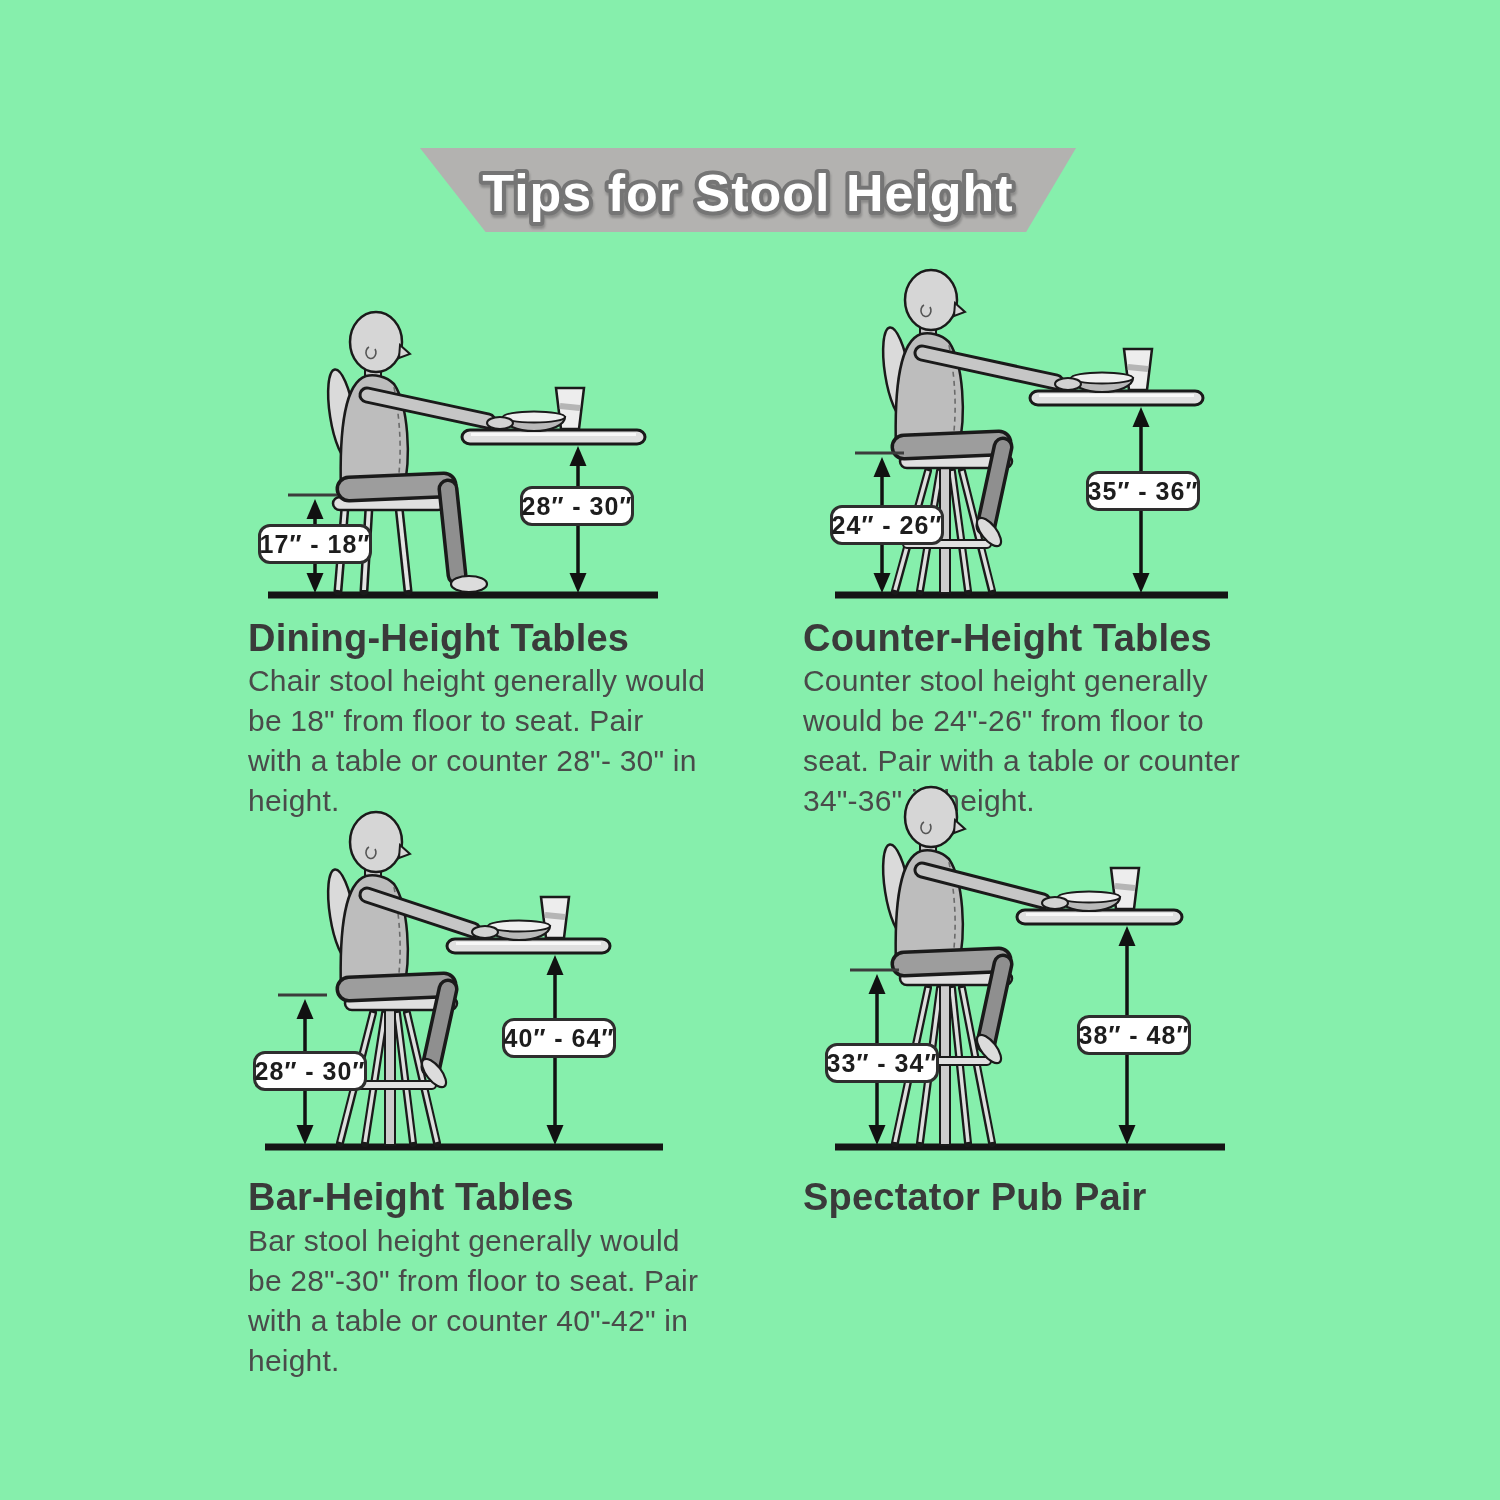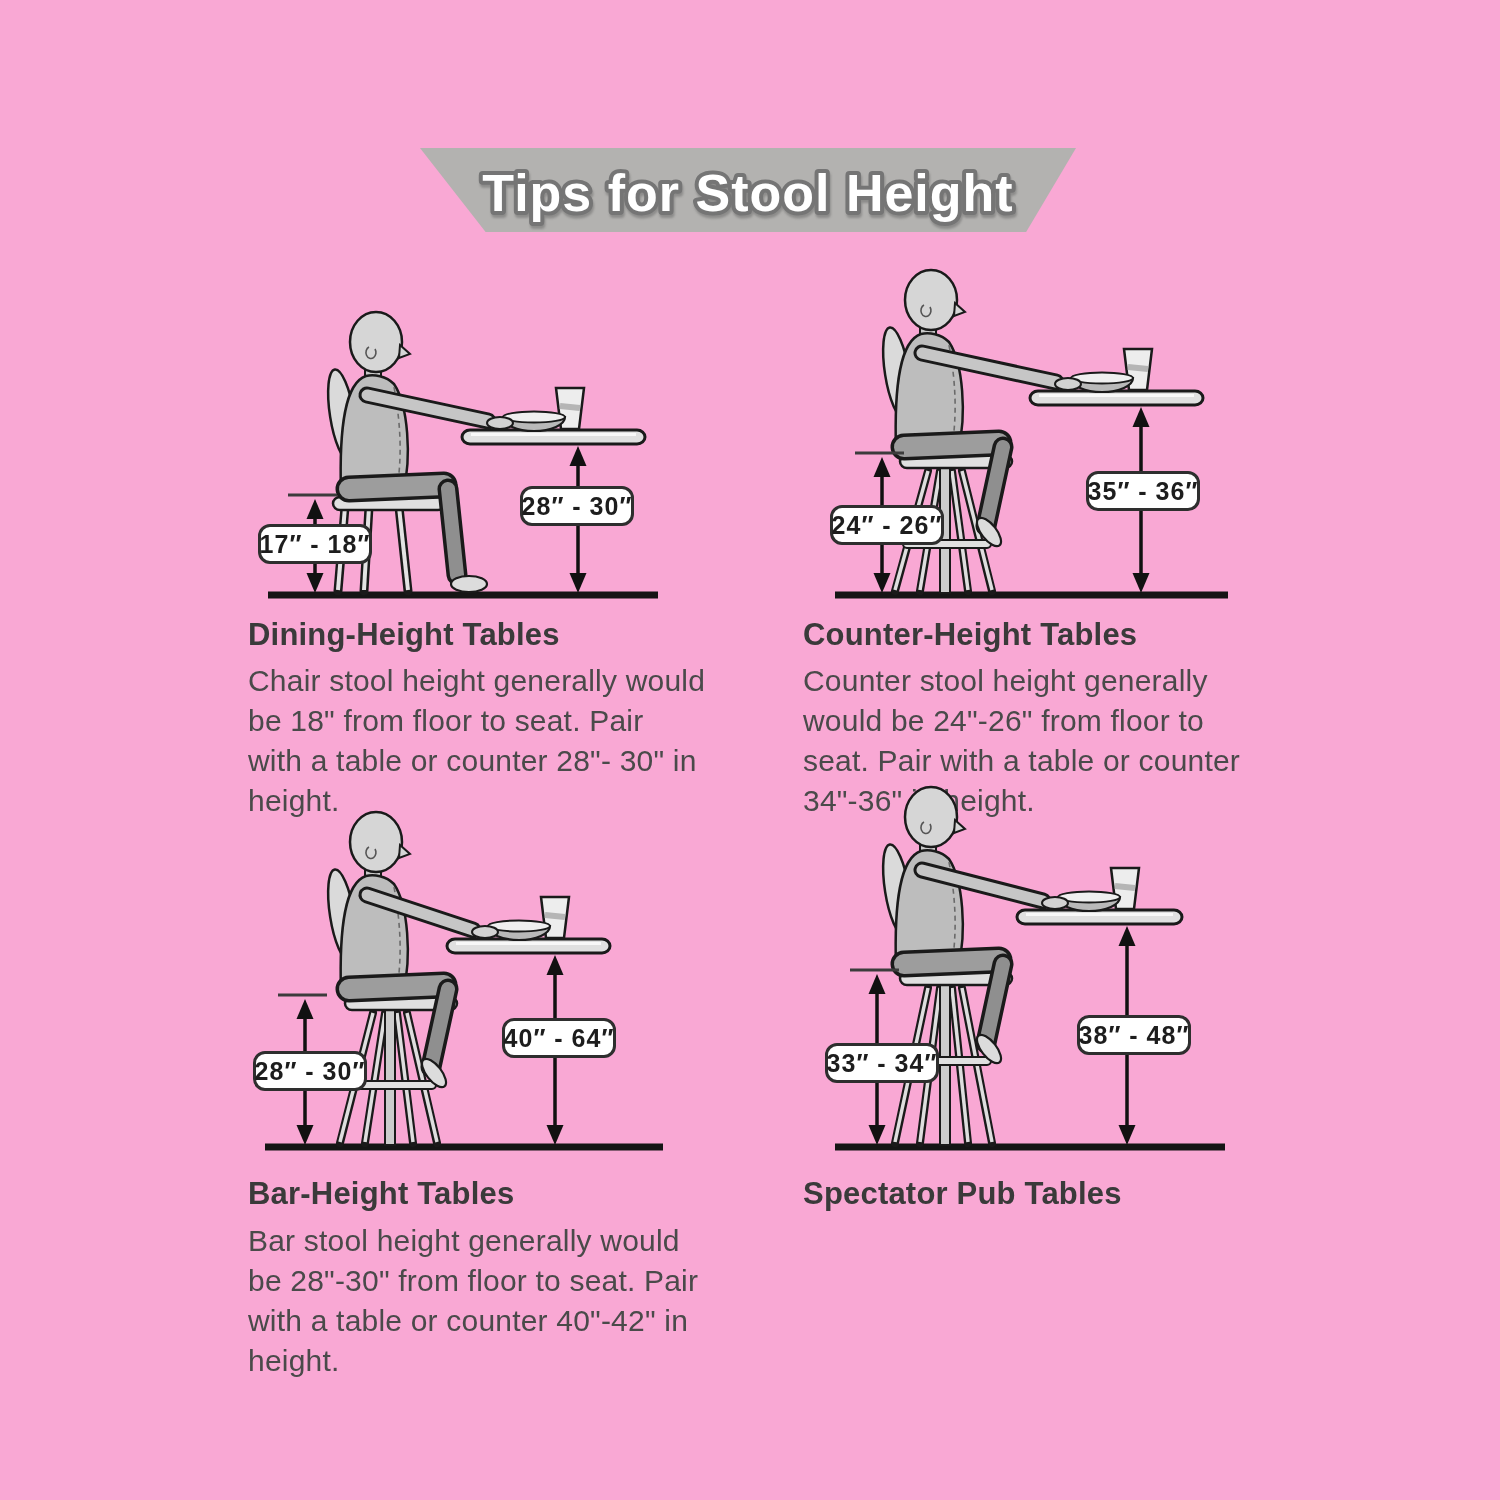--- a/index.html
+++ b/index.html
@@ -1,16 +1,16 @@
 <!DOCTYPE html>
 <html><head>
 <meta charset="utf-8">
 <style>
   html,body{margin:0;padding:0;background:#ffffff;}
-  #stage{position:relative;width:1500px;height:1500px;background:#f9a8d4;overflow:hidden;
+  #stage{position:relative;width:1500px;height:1500px;background:#86efac;overflow:hidden;
          font-family:"Liberation Sans",sans-serif;}
   
   .banner{position:absolute;left:420px;top:148px;width:656px;height:84px;
           background:#b3b2b0;
           clip-path:polygon(0 0,100% 0,92.4% 100%,10% 100%);}
   .banner-svg{position:absolute;left:420px;top:148px;width:656px;height:84px;overflow:visible;
               filter:drop-shadow(1px 3px 1px rgba(70,70,70,.35));}
   .banner-svg text{font-family:"Liberation Sans",sans-serif;font-weight:bold;font-size:52px;
                    letter-spacing:1px;fill:#ffffff;stroke:#757575;stroke-width:8px;
                    paint-order:stroke;stroke-linejoin:round;}
@@ -19,21 +19,21 @@
   #panel-dining   {left:245px;top:233px;}
   #panel-counter  {left:800px;top:233px;}
   #panel-bar      {left:245px;top:785px;}
   #panel-spect    {left:800px;top:785px;}
   .figure{position:absolute;left:0;top:0;width:460px;height:390px;overflow:visible;}
   .dim-label{position:absolute;box-sizing:border-box;width:114px;height:40px;
              background:#ffffff;border:3px solid #2e2e2e;border-radius:12px;
              display:flex;align-items:center;justify-content:center;
              font-weight:700;font-size:25px;letter-spacing:1px;color:#1d1d1d;
              font-family:"Liberation Sans",sans-serif;white-space:nowrap;}
-  .panel h2{position:absolute;left:3px;margin:0;font-weight:700;font-size:31px;
+  .panel h2{position:absolute;left:3px;margin:0;font-weight:700;font-size:38px;
             color:#3a3a3a;letter-spacing:.2px;white-space:nowrap;}
   .panel p{position:absolute;left:3px;margin:0;font-size:30px;line-height:40px;
            color:#4a4a4a;letter-spacing:.2px;}
   .row1 h2{top:384px;} .row1 p{top:428px;}
   .row2 h2{top:391px;} .row2 p{top:436px;}
 </style>
 </head>
 <body>
 
 <div id="stage">
@@ -224,16 +224,16 @@
         <line x1="50" y1="185" x2="99" y2="185" stroke="#3c3c3c" stroke-width="3"></line>
         <line x1="77" y1="205" x2="77" y2="346" stroke="#111" stroke-width="3.5"></line>
         <polygon points="77,189 68.5,209 85.5,209" fill="#111"></polygon>
         <polygon points="77,360 68.5,340 85.5,340" fill="#111"></polygon>
         <line x1="327" y1="157" x2="327" y2="346" stroke="#111" stroke-width="3.5"></line>
         <polygon points="327,141 318.5,161 335.5,161" fill="#111"></polygon>
         <polygon points="327,360 318.5,340 335.5,340" fill="#111"></polygon>
       </svg>
     <div class="dim-label" style="left:25px;top:258px">33″ - 34″</div>
     <div class="dim-label" style="left:277px;top:230px">38″ - 48″</div>
-    <h2>Spectator Pub Tables</h2>
+    <h2>Spectator Pub Pair</h2>
   </section>
 
 </div>
 
 </body></html>

